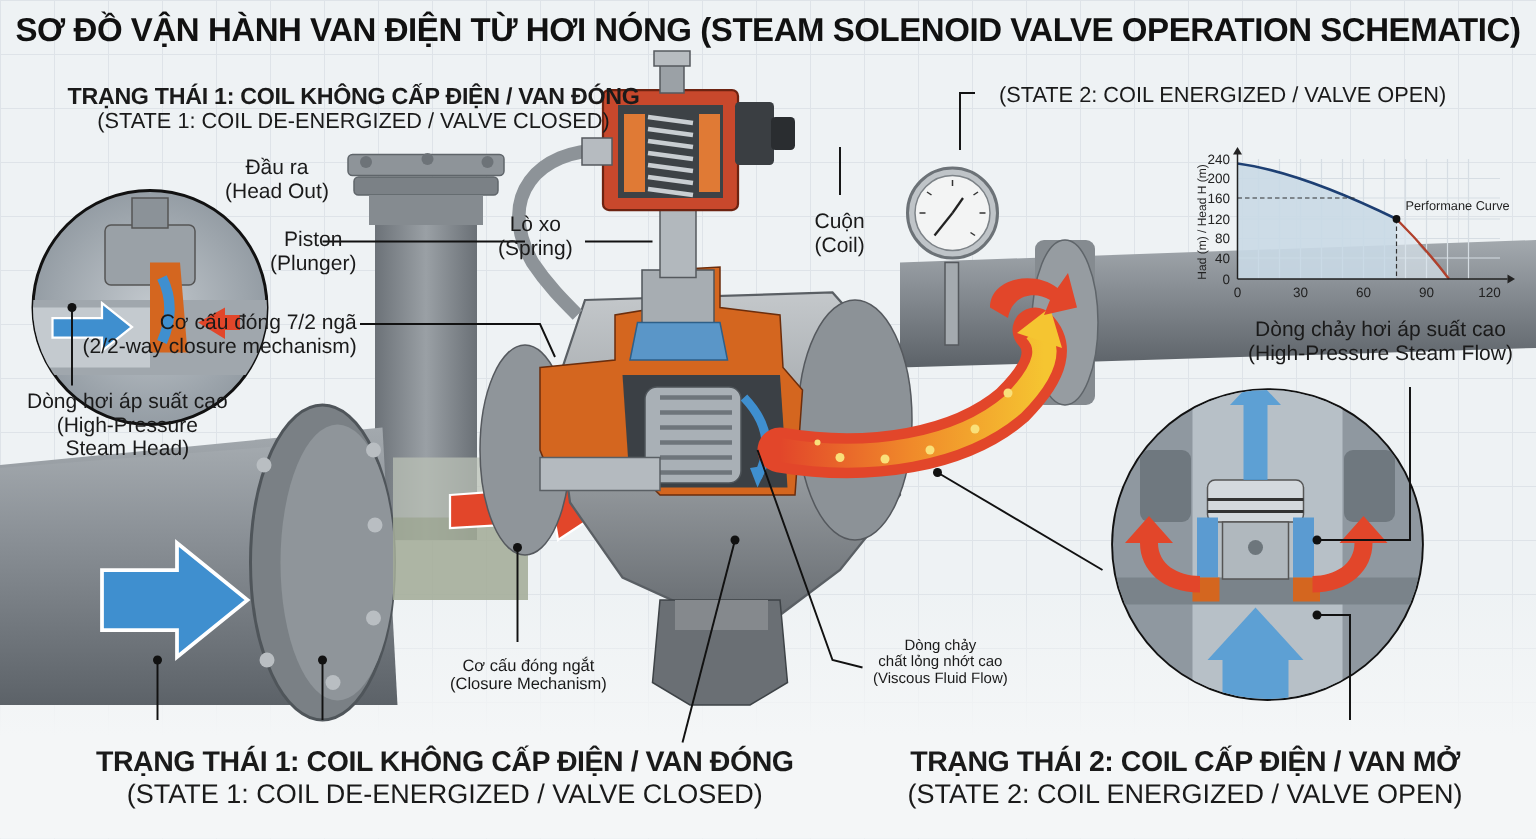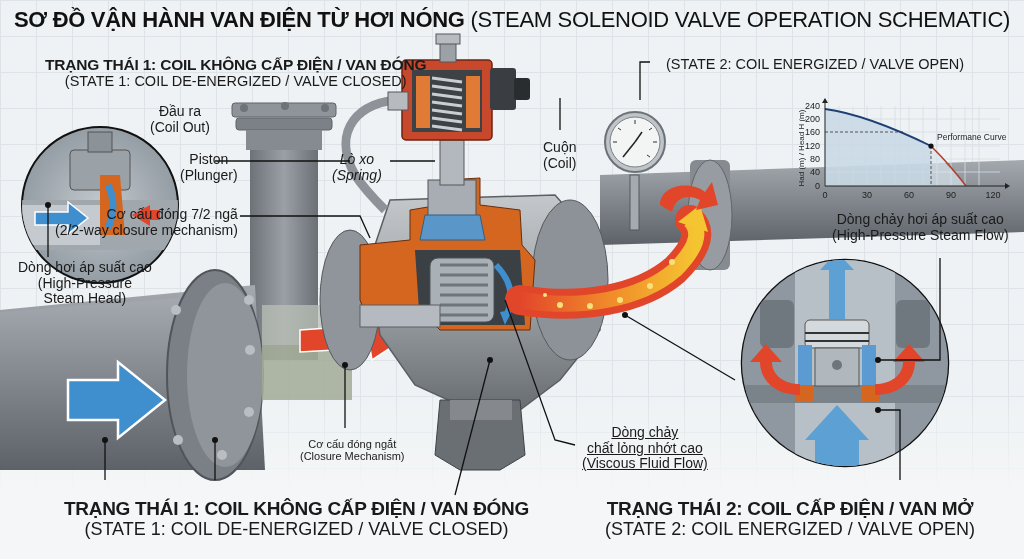--- a/index.html
+++ b/index.html
@@ -23,21 +23,21 @@
     background: linear-gradient(180deg, rgba(238,242,244,0) 0%, #f4f6f7 60%);
   }
   svg.art { position: absolute; left: 0; top: 0; }
   .lbl { position: absolute; text-align: center; line-height: 1.12; font-size: 13px; color: #1a1a1a; white-space: nowrap; }
   .lbl .l2 { display: block; }
   .title {
     position: absolute; left: 0; right: 0; top: 7px; text-align: center;
     font-size: 22px; letter-spacing: -0.3px; white-space: nowrap;
   }
   .title b { font-weight: 700; }
-  .title span.en { font-weight: 400; }
+  .title span.en { font-weight: 700; }
   .state-h { font-weight: 700; font-size: 15.5px; letter-spacing: -0.2px; display: block; }
   .state-s { font-weight: 400; font-size: 14.5px; display: block; }
   .state-big-h { font-weight: 700; font-size: 19px; letter-spacing: -0.3px; display: block; }
   .state-big-s { font-weight: 400; font-size: 18px; display: block; }
   .chart-wrap { position: absolute; left: 795px; top: 98px; width: 215px; height: 105px; }
   .chart-wrap svg { position: absolute; left: 0; top: 0; }
   .ctext { font-family: "Liberation Sans", sans-serif; font-size: 9px; fill: #222; }
 </style>
 </head>
 <body>
@@ -267,27 +267,27 @@
   <span class="state-big-h">TRẠNG THÁI 1: COIL KHÔNG CẤP ĐIỆN / VAN ĐÓNG</span>
   <span class="state-big-s">(STATE 1:  COIL DE-ENERGIZED / VALVE CLOSED)</span>
 </div>
 <div class="lbl" style="left:605px; top:498px;">
   <span class="state-big-h">TRẠNG THÁI 2: COIL CẤP ĐIỆN / VAN MỞ</span>
   <span class="state-big-s">(STATE 2: COIL ENERGIZED / VALVE OPEN)</span>
 </div>
 
 <div class="lbl" style="left:150px; top:104px; font-size:14px;">
   <span class="l2">Đầu ra</span>
-  <span class="l2">(Coil Out)</span>
+  <span class="l2">(Head Out)</span>
 </div>
 <div class="lbl" style="left:180px; top:152px; font-size:14px;">
   <span class="l2">Piston</span>
   <span class="l2">(Plunger)</span>
 </div>
-<div class="lbl" style="left:332px; top:152px; font-size:14px;font-style:italic;">
+<div class="lbl" style="left:332px; top:142px; font-size:14px;">
   <span class="l2">Lò xo</span>
   <span class="l2">(Spring)</span>
 </div>
 <div class="lbl" style="left:543px; top:140px; font-size:14px;">
   <span class="l2">Cuộn</span>
   <span class="l2">(Coil)</span>
 </div>
 <div class="lbl" style="left:55px; top:207px; font-size:14px;">
   <span class="l2" style="text-align:right; padding-left:38px;">Cơ cấu đóng 7/2 ngã</span>
   <span class="l2">(2/2-way closure mechanism)</span>
@@ -298,21 +298,21 @@
   <span class="l2">Steam Head)</span>
 </div>
 <div class="lbl" style="left:832px; top:212px; font-size:14px;">
   <span class="l2">Dòng chảy hơi áp suất cao</span>
   <span class="l2">(High-Pressure Steam Flow)</span>
 </div>
 <div class="lbl" style="left:300px; top:438px; font-size:11px;">
   <span class="l2">Cơ cấu đóng ngắt</span>
   <span class="l2">(Closure Mechanism)</span>
 </div>
-<div class="lbl" style="left:582px; top:425px; font-size:14px;text-decoration:underline;">
+<div class="lbl" style="left:582px; top:425px; font-size:10px;">
   <span class="l2">Dòng chảy</span>
   <span class="l2">chất lỏng nhớt cao</span>
   <span class="l2">(Viscous Fluid Flow)</span>
 </div>
 
 <div class="chart-wrap">
   <svg width="215" height="105" viewBox="0 0 215 105">
 
     <g stroke="#d6dde3" stroke-width="0.8">
       <line x1="30" y1="8" x2="30" y2="88"></line>

